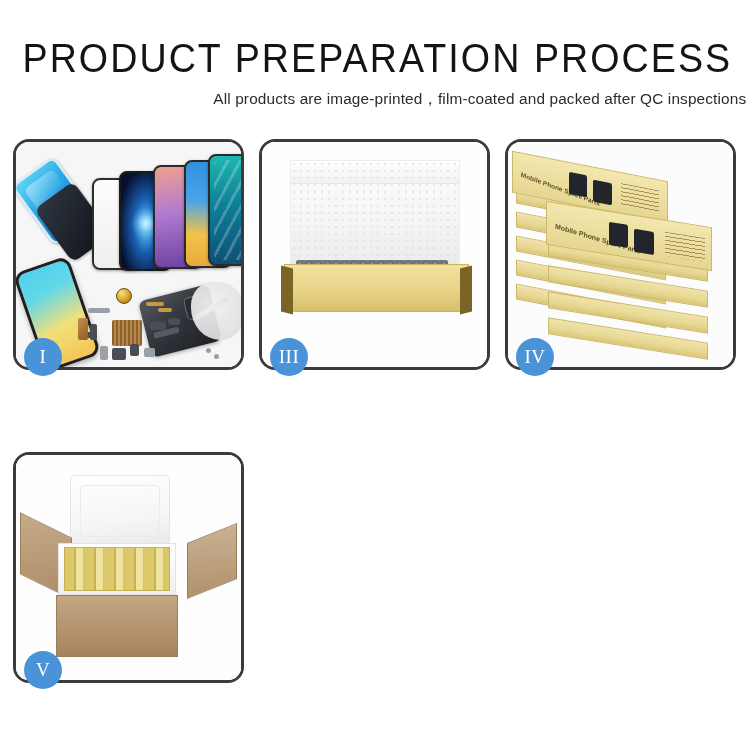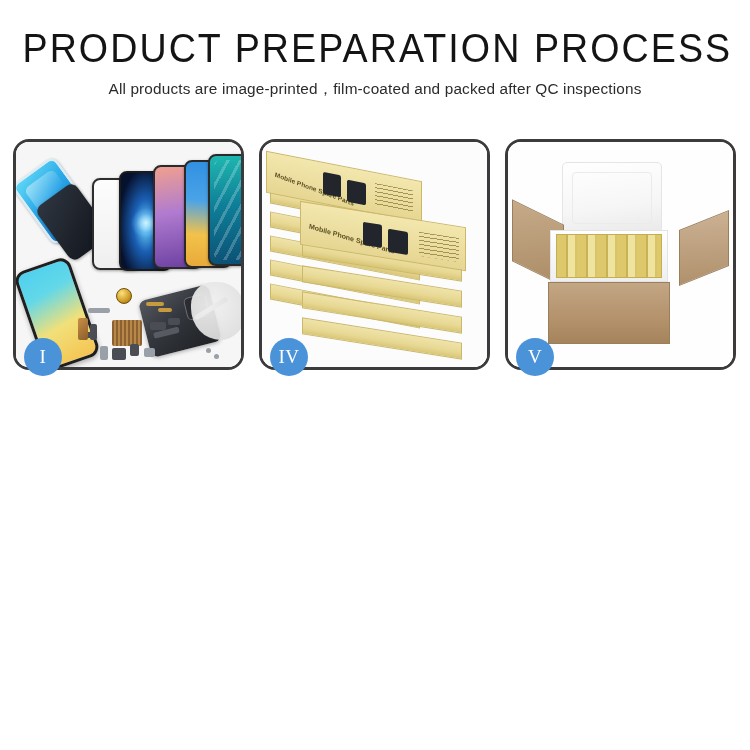--- a/index.html
+++ b/index.html
@@ -8,21 +8,21 @@
     width: 750px;
     height: 750px;
     background: #ffffff;
     font-family: "Liberation Sans", sans-serif;
     overflow: hidden;
   }
 
   #page { position: relative; width: 750px; height: 750px; background: #fff; }
 
   
-  #header { position: absolute; left: 0; top: 25px; width: 750px; text-align: center; }
+  #header { position: absolute; left: 0; top: 35px; width: 750px; text-align: right; }
 
   #page-title {
     font-family: "Liberation Sans", sans-serif;
     font-size: 40px;
     font-weight: 500;
     letter-spacing: 2.2px;
     color: #141414;
     line-height: 46px;
     transform: scaleX(0.94);
     white-space: nowrap;
@@ -401,20 +401,30 @@
           <div class="tool" style="left:176px; top:164px;"></div>
           <div class="part light" style="left:190px; top:206px; width:5px; height:5px; border-radius:50%;"></div>
           <div class="part light" style="left:198px; top:212px; width:5px; height:5px; border-radius:50%;"></div>
           <div class="hand"></div>
         </div>
       </div>
       <div class="badge">I</div>
     </div>
 
 
+    <div class="panel p3">
+      <div class="panel-inner">
+        <div class="scene">
+          <div class="foam-lid"></div>
+          <div class="box-contents"></div>
+          <div class="box-body"></div>
+        </div>
+      </div>
+      <div class="badge">III</div>
+    </div>
 
     <div class="panel p4">
       <div class="panel-inner">
         <div class="scene">
 
           <div class="stack-box" style="left:8px; top:60px; width:150px; height:16px; transform:skewY(11deg);"></div>
           <div class="stack-box" style="left:8px; top:84px; width:150px; height:16px; transform:skewY(11deg);"></div>
           <div class="stack-box" style="left:8px; top:108px; width:150px; height:16px; transform:skewY(11deg);"></div>
           <div class="stack-box" style="left:8px; top:132px; width:150px; height:16px; transform:skewY(11deg);"></div>
           <div class="stack-box" style="left:8px; top:156px; width:150px; height:16px; transform:skewY(11deg);"></div>

